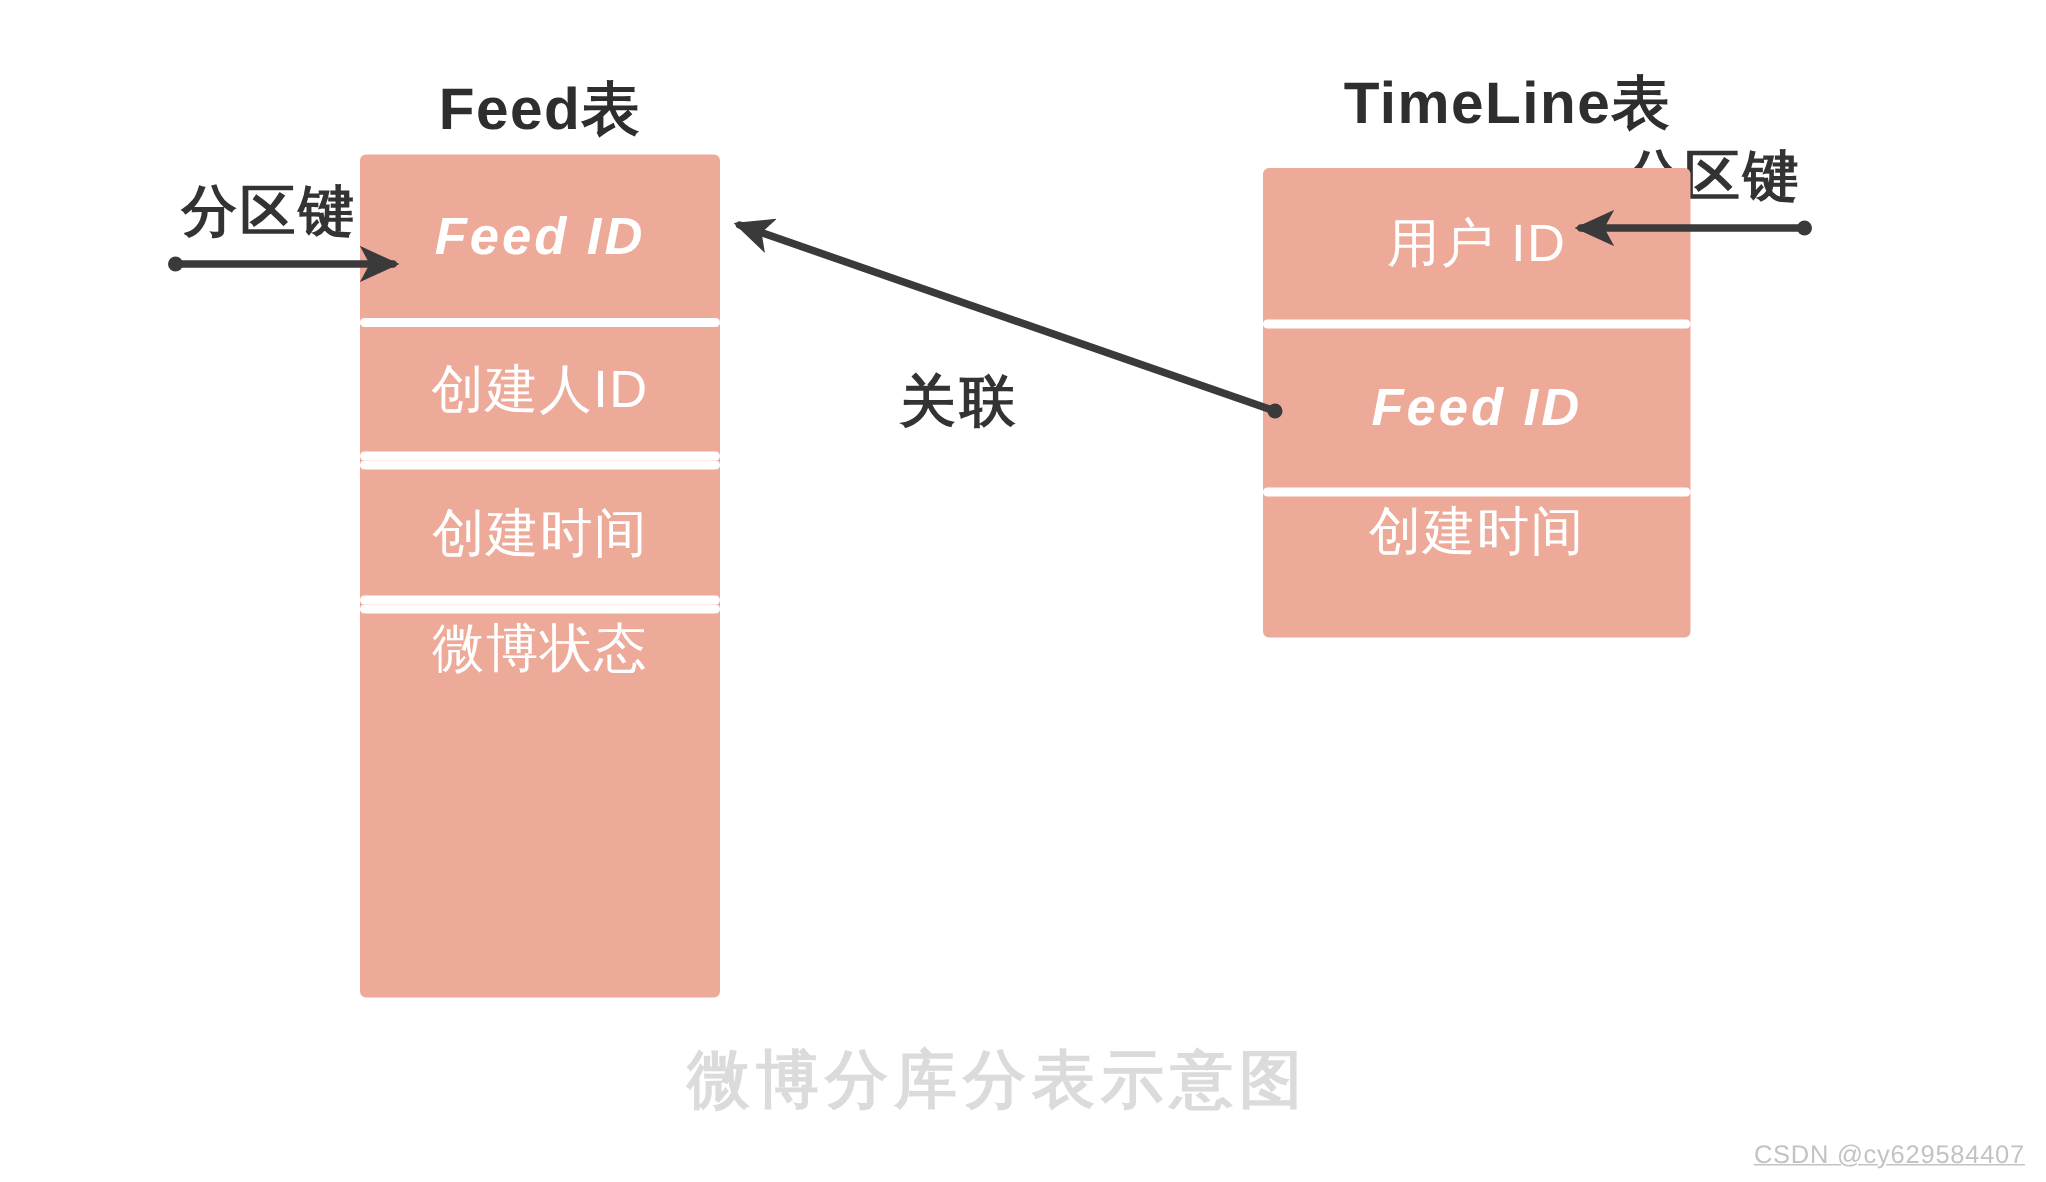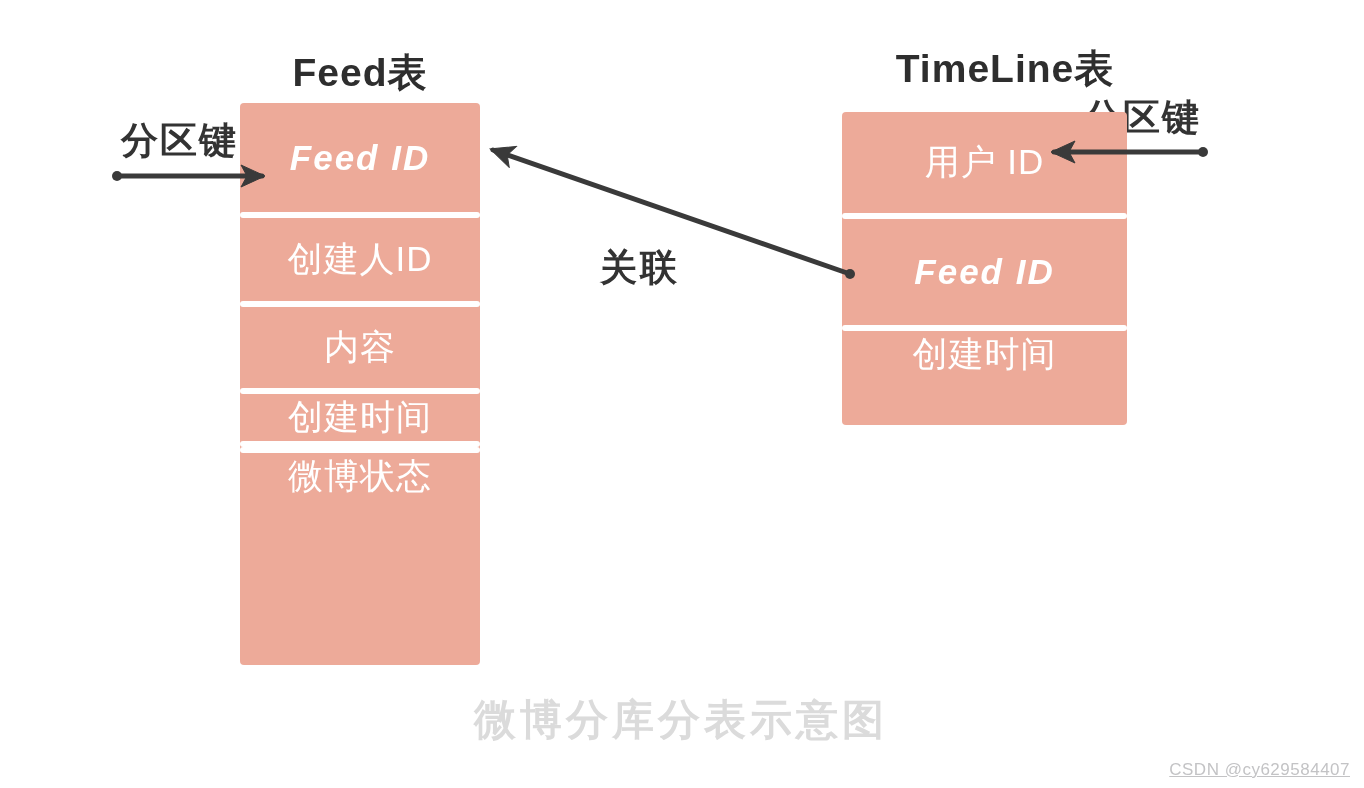--- a/index.html
+++ b/index.html
@@ -64,21 +64,21 @@
   .relation-label{
     position:absolute;z-index:2;
     left:580px;top:243px;
     font-size:37px;font-weight:700;color:#333333;
     letter-spacing:3px;
     margin-left:20px;
   }
 
   .caption{
     position:absolute;z-index:2;
-    left:16px;top:692px;width:1330px;
+    left:0;top:692px;width:1330px;
     text-align:center;
     font-size:42px;font-weight:700;color:#dbdbdb;
     letter-spacing:4px;
   }
   .watermark{
     position:absolute;z-index:2;
     right:14px;top:760px;
     font-size:17px;color:#c3c3c5;
     letter-spacing:0.5px;
     text-decoration:underline;
@@ -118,21 +118,20 @@
   <div class="pk-label left">分区键</div>
   <div class="pk-label right">分区键</div>
 
   <div class="relation-label">关联</div>
 
   <div class="table feed-table">
     <div class="row latin">Feed ID</div>
     <div class="sep"></div>
     <div class="row">创建人ID</div>
     <div class="sep"></div>
-    <div class="row">内容</div>
     <div class="sep"></div>
     <div class="row">创建时间</div>
     <div class="sep"></div>
     <div class="sep"></div>
     <div class="row">微博状态</div>
   </div>
 
   <div class="table timeline-table">
     <div class="row">用户 ID</div>
     <div class="sep"></div>

